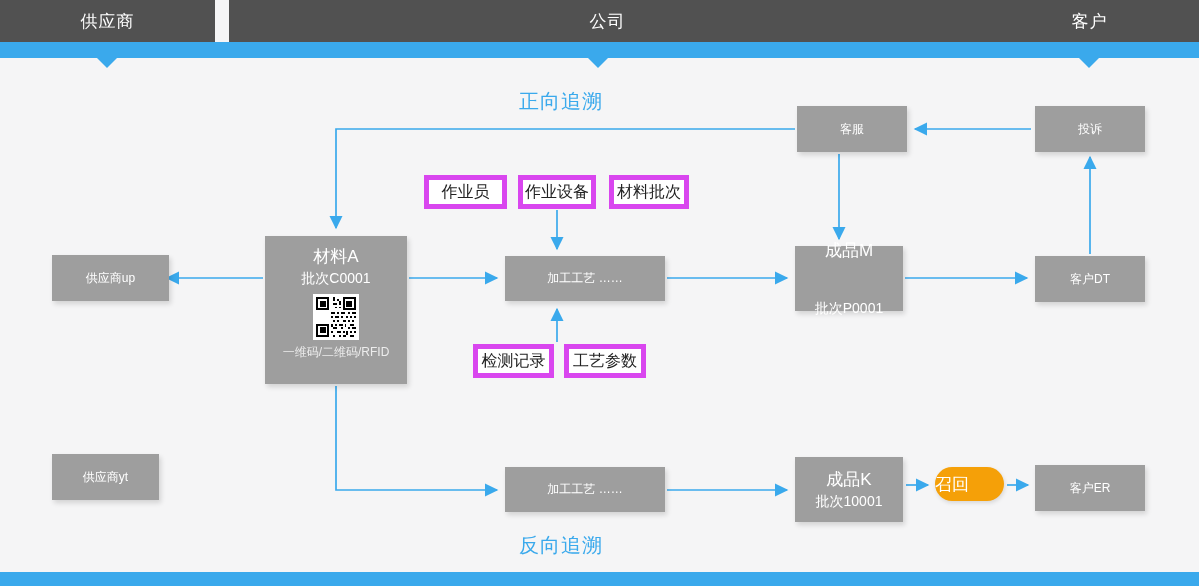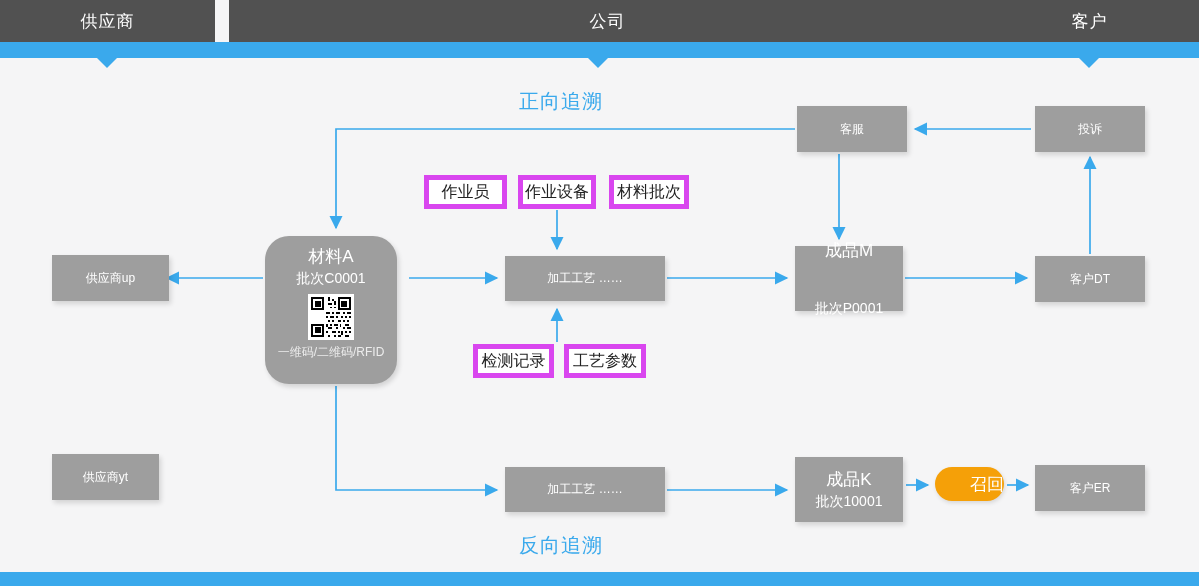--- a/index.html
+++ b/index.html
@@ -32,21 +32,21 @@
   
   .node{position:absolute;background:#9e9e9e;color:#ffffff;
         display:flex;flex-direction:column;align-items:center;justify-content:center;
         box-shadow:2px 3px 5px rgba(0,0,0,0.14);text-align:center;}
   .node .ttl{font-size:17px;line-height:22px;}
   .node .sub{font-size:14px;line-height:20px;}
   .node.single{font-size:12px;}
 
   .n-supplier-up{left:52px;top:197px;width:117px;height:46px;}
   .n-supplier-yt{left:52px;top:396px;width:107px;height:46px;}
-  .n-material{left:265px;top:178px;width:132px;height:148px;justify-content:flex-start;padding-top:10px;box-sizing:border-box;border-radius:24px;}
+  .n-material{left:265px;top:178px;width:142px;height:148px;justify-content:flex-start;padding-top:10px;box-sizing:border-box;}
   .n-process1{left:505px;top:198px;width:160px;height:45px;}
   .n-process2{left:505px;top:409px;width:160px;height:45px;}
   .n-productM{left:795px;top:188px;width:108px;height:65px;gap:36px;}
   .n-productK{left:795px;top:399px;width:108px;height:65px;}
   .n-service{left:797px;top:48px;width:110px;height:46px;}
   .n-complaint{left:1035px;top:48px;width:110px;height:46px;}
   .n-customerDT{left:1035px;top:198px;width:110px;height:46px;}
   .n-customerER{left:1035px;top:407px;width:110px;height:46px;}
 
   .qr{width:40px;height:40px;margin:6px 0 4px 0;background:#ffffff;padding:3px;box-sizing:content-box;}
@@ -58,21 +58,21 @@
         justify-content:center;box-sizing:border-box;}
   .a-operator{left:424px;top:117px;width:83px;height:34px;}
   .a-equipment{left:518px;top:117px;width:78px;height:34px;}
   .a-matbatch{left:609px;top:117px;width:80px;height:34px;}
   .a-inspect{left:473px;top:286px;width:81px;height:34px;}
   .a-params{left:564px;top:286px;width:82px;height:34px;}
 
   
   .pill{position:absolute;left:935px;top:409px;width:69px;height:34px;
         background:#f5a008;border-radius:17px;color:#ffffff;font-size:17px;
-        display:flex;align-items:center;justify-content:flex-end;
+        display:flex;align-items:center;justify-content:flex-start;
         box-shadow:1px 2px 4px rgba(0,0,0,0.12);}
 
   
   .caption{position:absolute;color:#3aa9ec;font-size:20px;letter-spacing:1px;}
   .cap-forward{left:519px;top:30px;}
   .cap-reverse{left:519px;top:474px;}
 </style>
 </head>
 <body>
 

